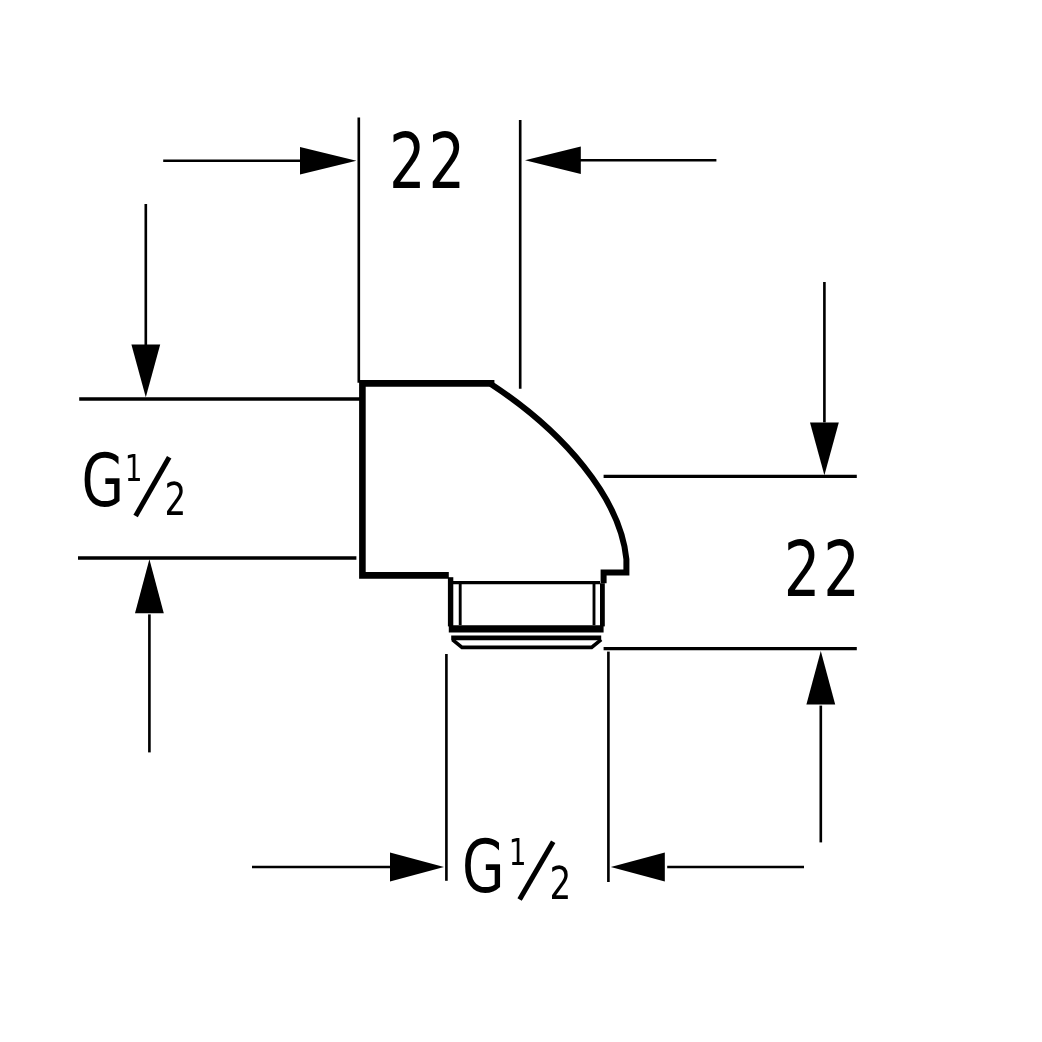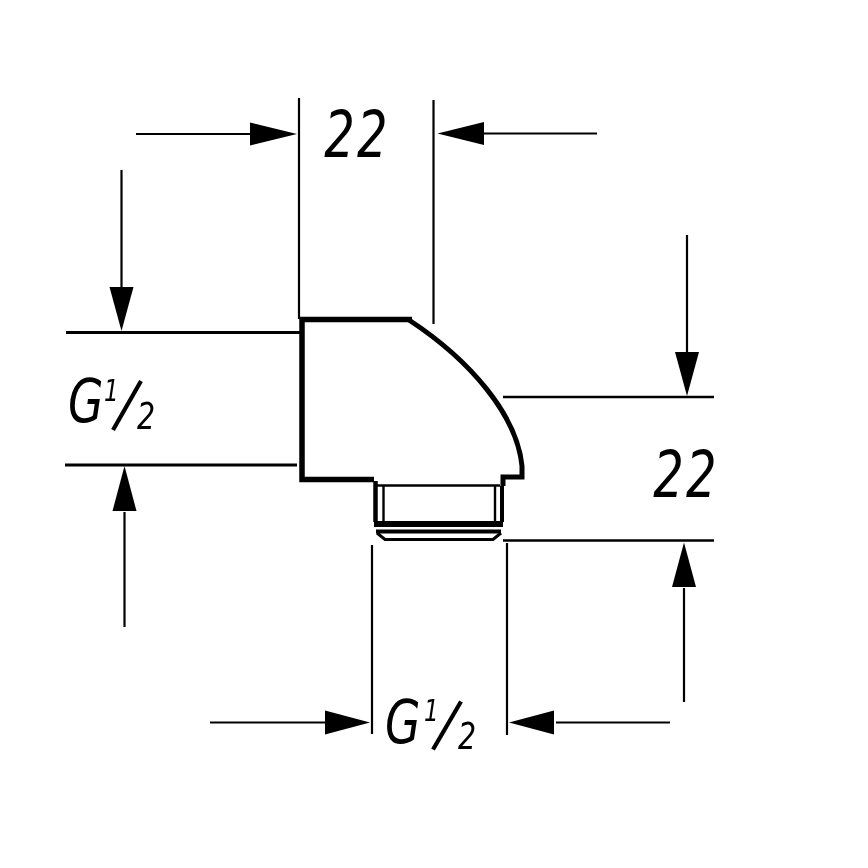--- a/index.html
+++ b/index.html
@@ -6,21 +6,20 @@
     margin: 0;
     padding: 0;
     background: #ffffff;
   }
   .stage {
     position: relative;
     width: 868px;
     height: 868px;
     background: #4d7c0f;
     overflow: hidden;
-    font-style: italic;
   }
   svg { display: block; }
   text {
     font-family: "DejaVu Sans", "Liberation Sans", sans-serif;
   }
 </style>
 </head>
 <body>
 
 <div class="stage">

